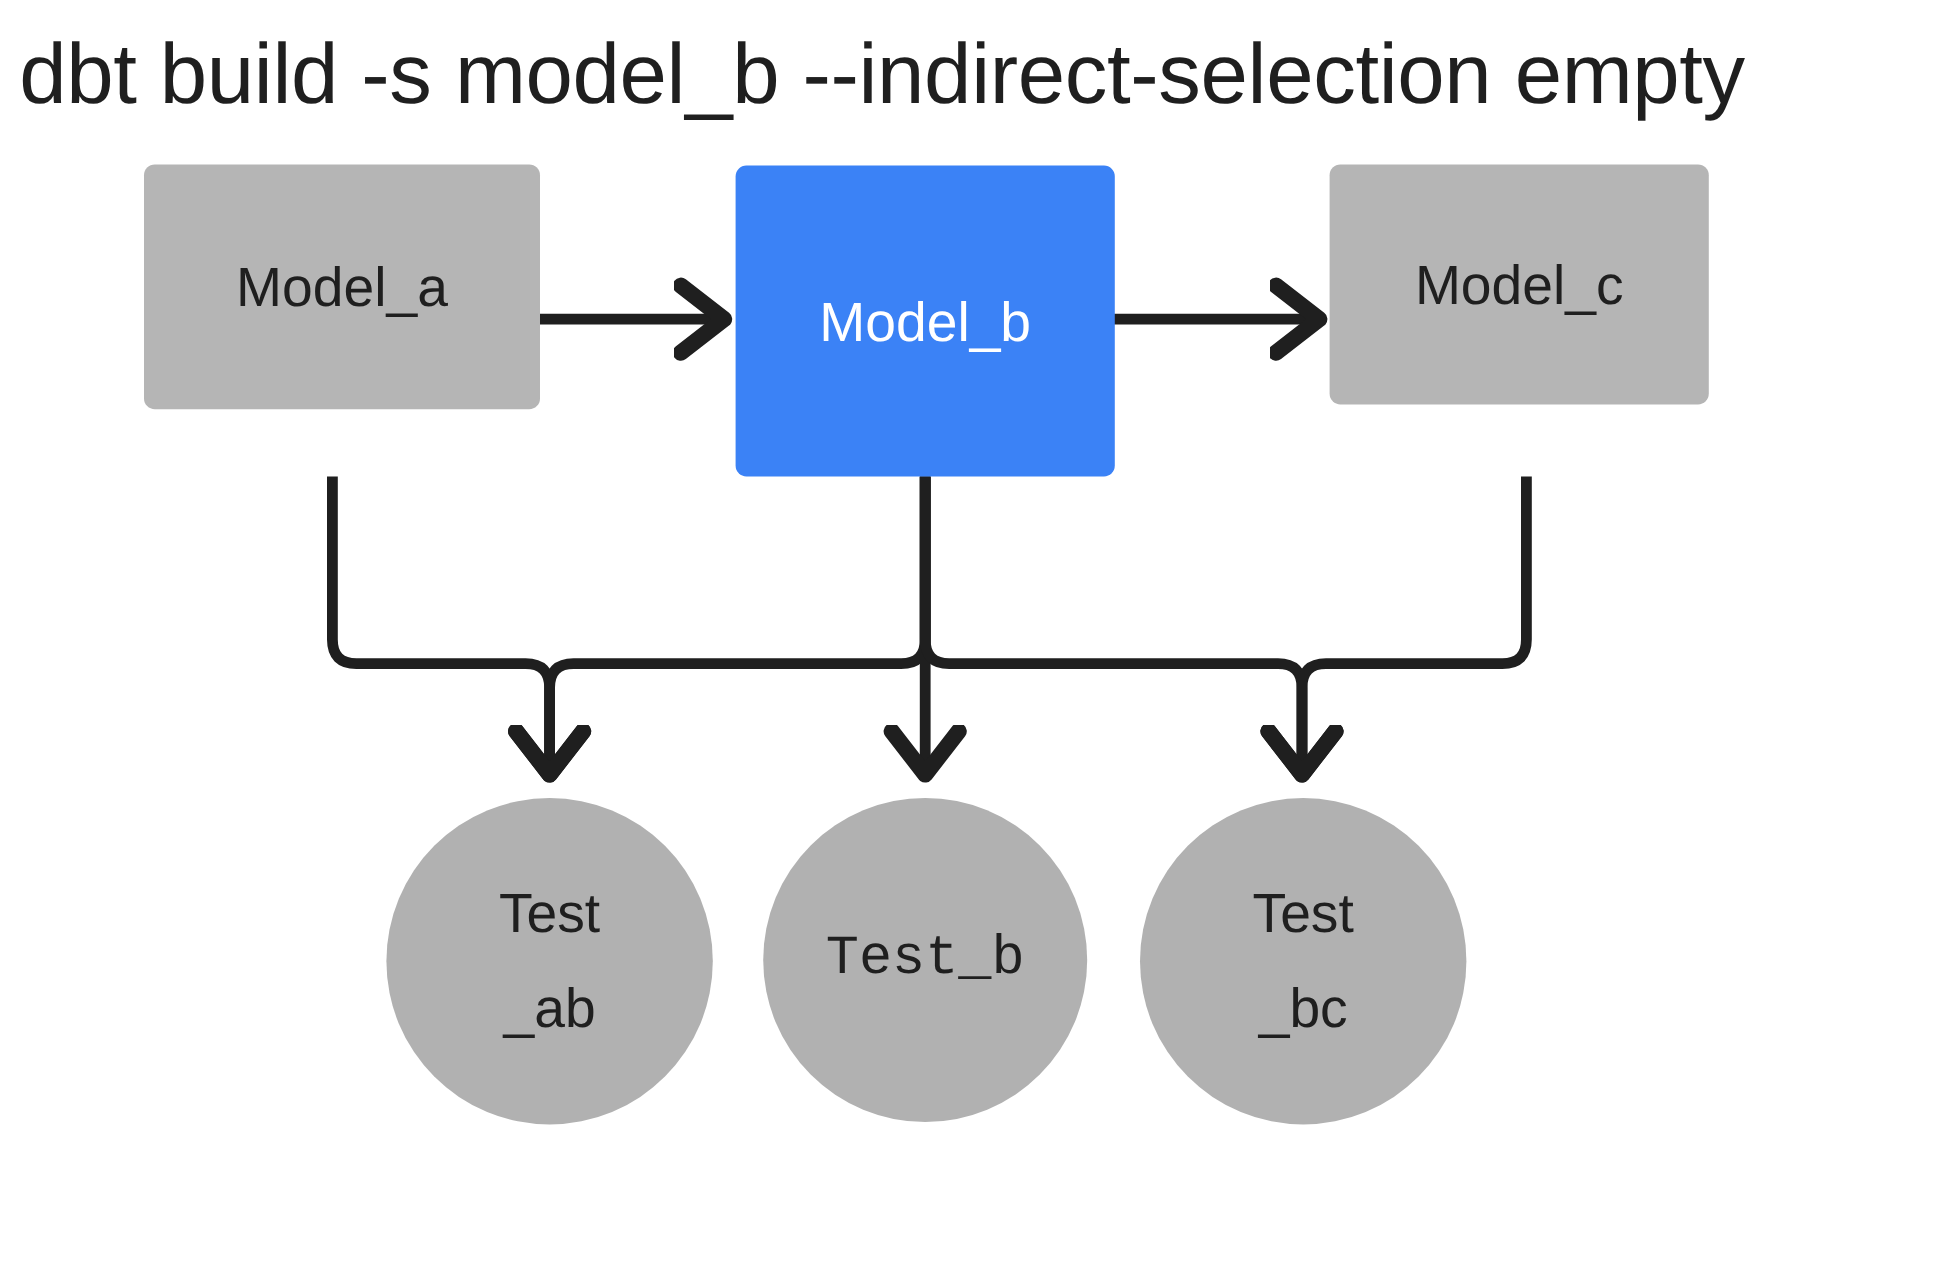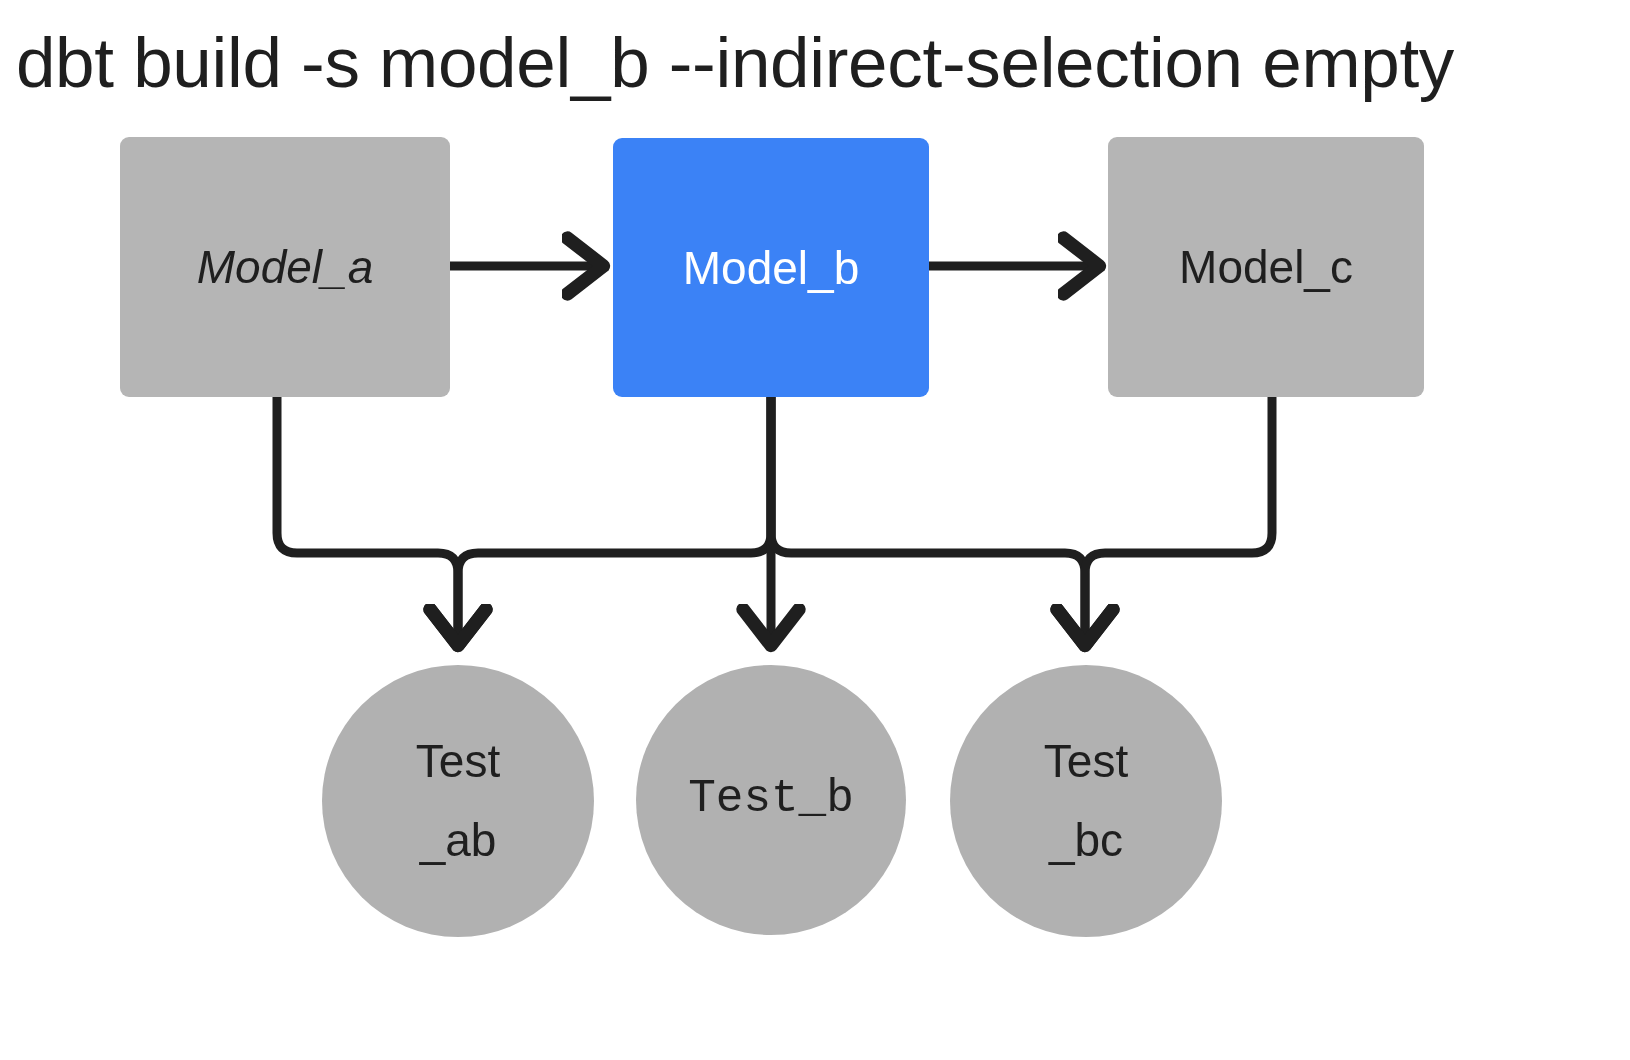--- a/index.html
+++ b/index.html
@@ -36,23 +36,23 @@
     display: flex;
     align-items: center;
     justify-content: center;
     font-size: 46px;
     color: #1f1f1f;
     box-sizing: border-box;
   }
   .node-box.gray   { background: #b5b5b5; }
   .node-box.blue   { background: #3b82f6; color: #ffffff; }
 
-  #model-a { left: 120px; top: 137px; width: 330px; height: 260px; font-style: italic; }
+  #model-a { left: 120px; top: 137px; width: 330px; height: 204px; }
   #model-b { left: 613px; top: 138px; width: 316px; height: 259px; }
-  #model-c { left: 1108px; top: 137px; width: 316px; height: 260px; }
+  #model-c { left: 1108px; top: 137px; width: 316px; height: 200px; }
 
   .node-circle {
     position: absolute;
     border-radius: 50%;
     background: #b1b1b1;
     display: flex;
     flex-direction: column;
     align-items: center;
     justify-content: center;
     font-size: 46px;

